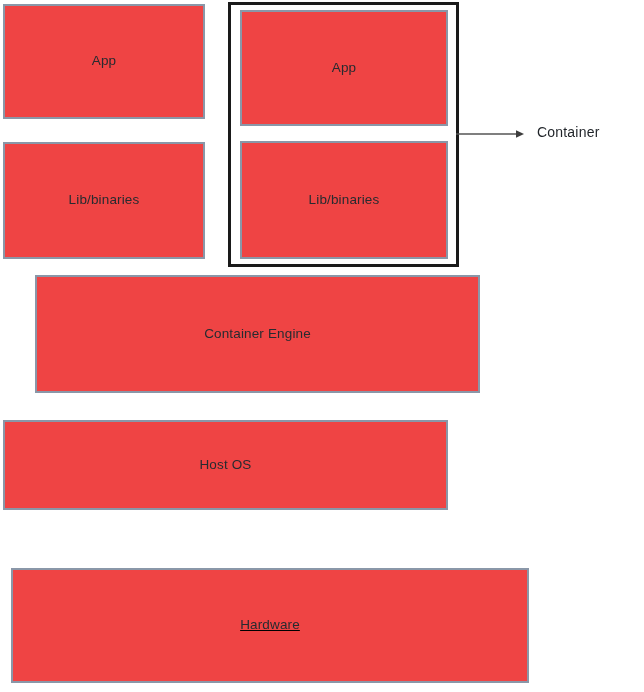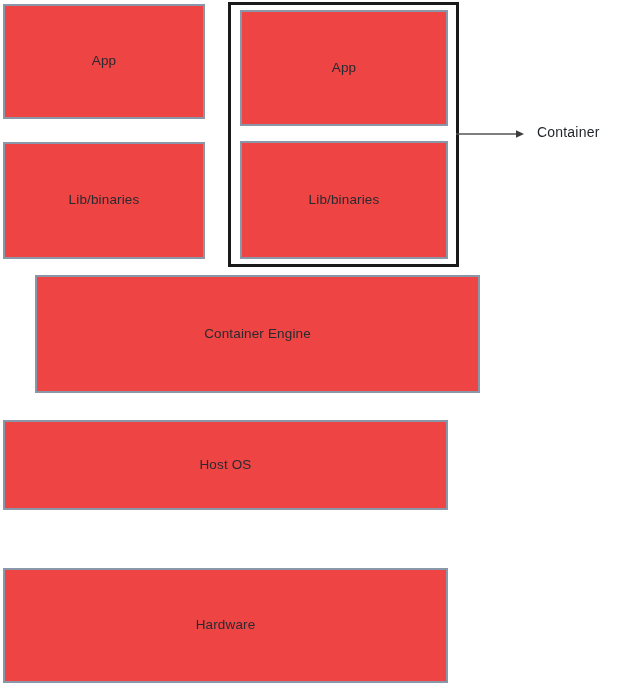--- a/index.html
+++ b/index.html
@@ -56,21 +56,21 @@
     height: 265px;
     border: 3px solid #1a1a1a;
     background: #ffffff;
   }
   #box-app-right     { left: 240px; top: 10px;  width: 208px; height: 116px; }
   #box-lib-right     { left: 240px; top: 141px; width: 208px; height: 118px; }
 
   
   #box-engine        { left: 3px;  top: 275px; width: 445px; height: 118px; margin-left: 32px; }
   #box-hostos        { left: 3px;  top: 420px; width: 445px; height: 90px; }
-  #box-hardware      { left: 3px;  top: 568px; width: 445px; height: 115px; }
+  #box-hardware      { left: 11px;  top: 568px; width: 518px; height: 115px; text-decoration: underline; }
 
   
   #container-callout {
     position: absolute;
     left: 456px;
     top: 112px;
     width: 188px;
     height: 46px;
   }
   #callout-arrow-svg {

